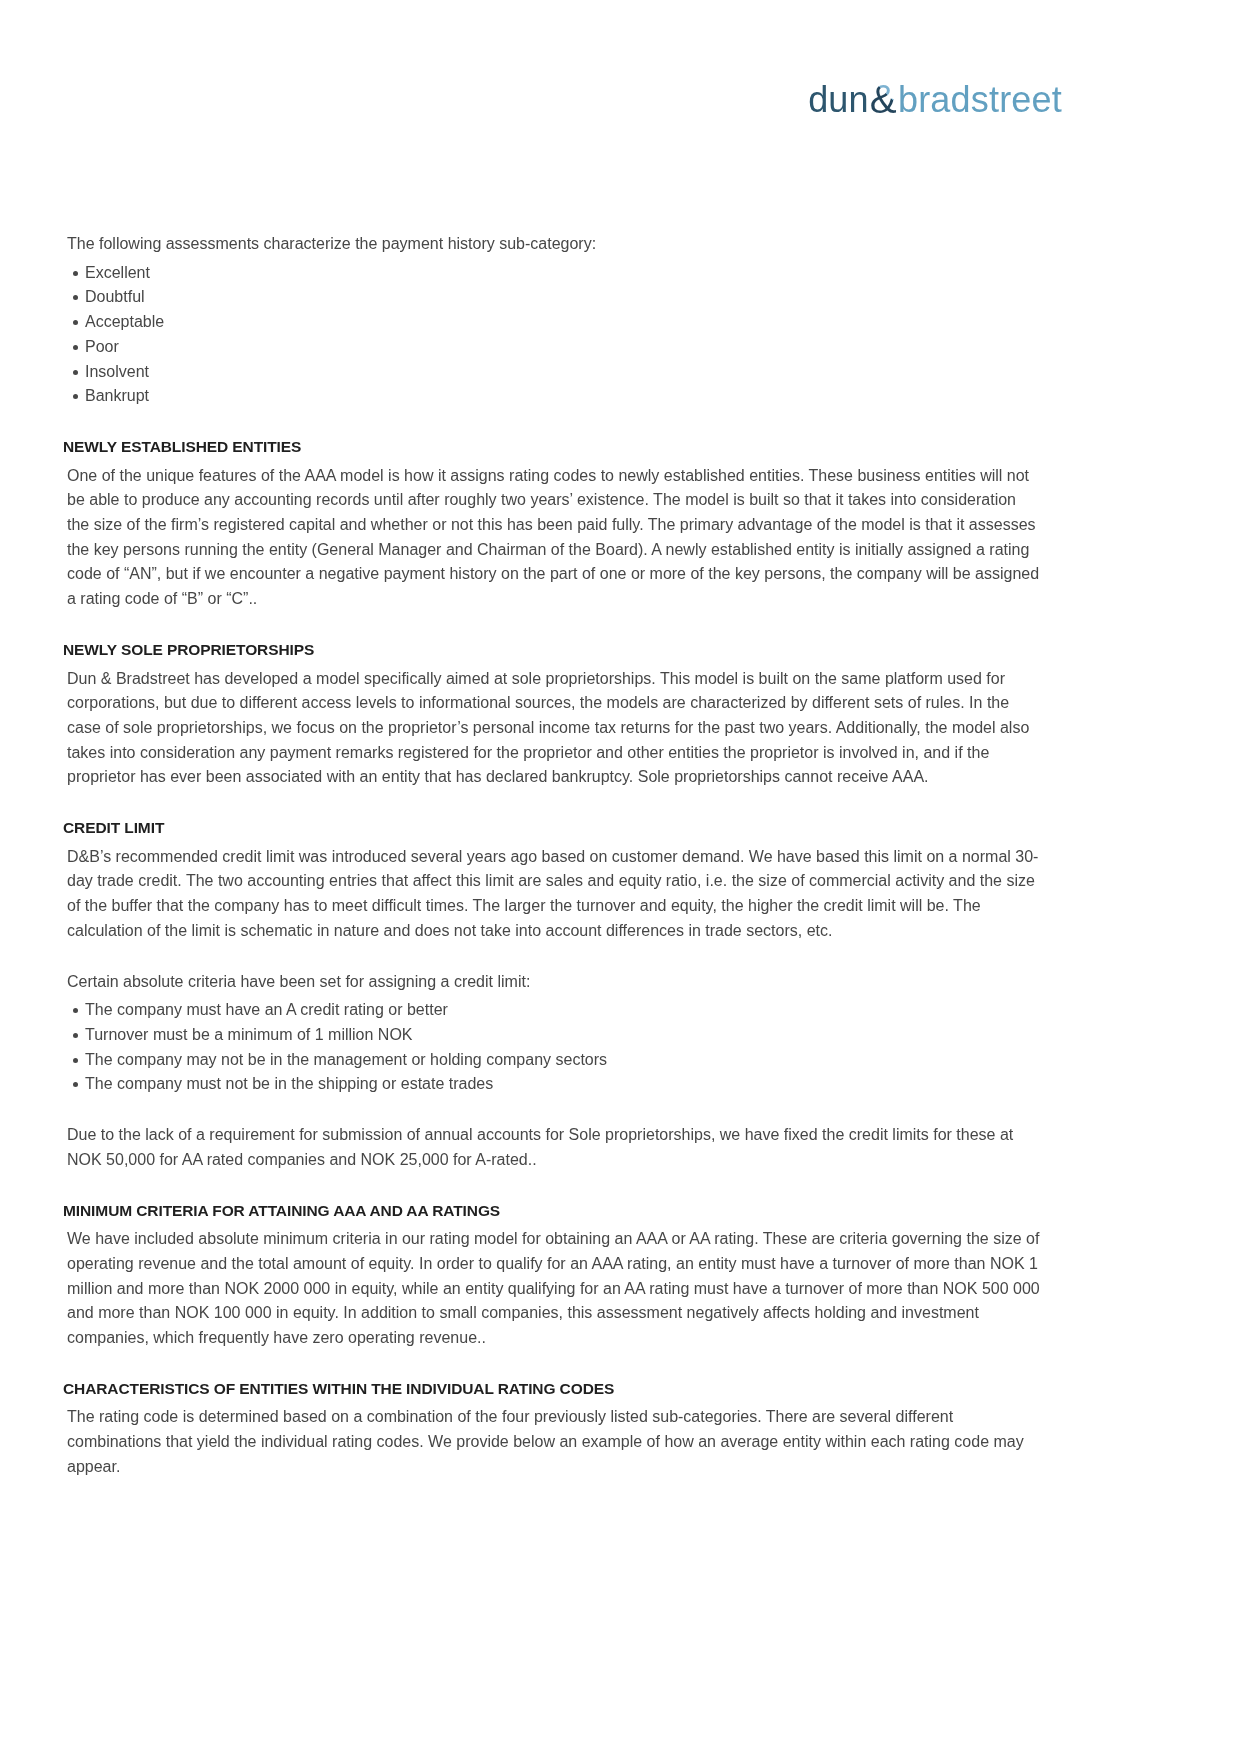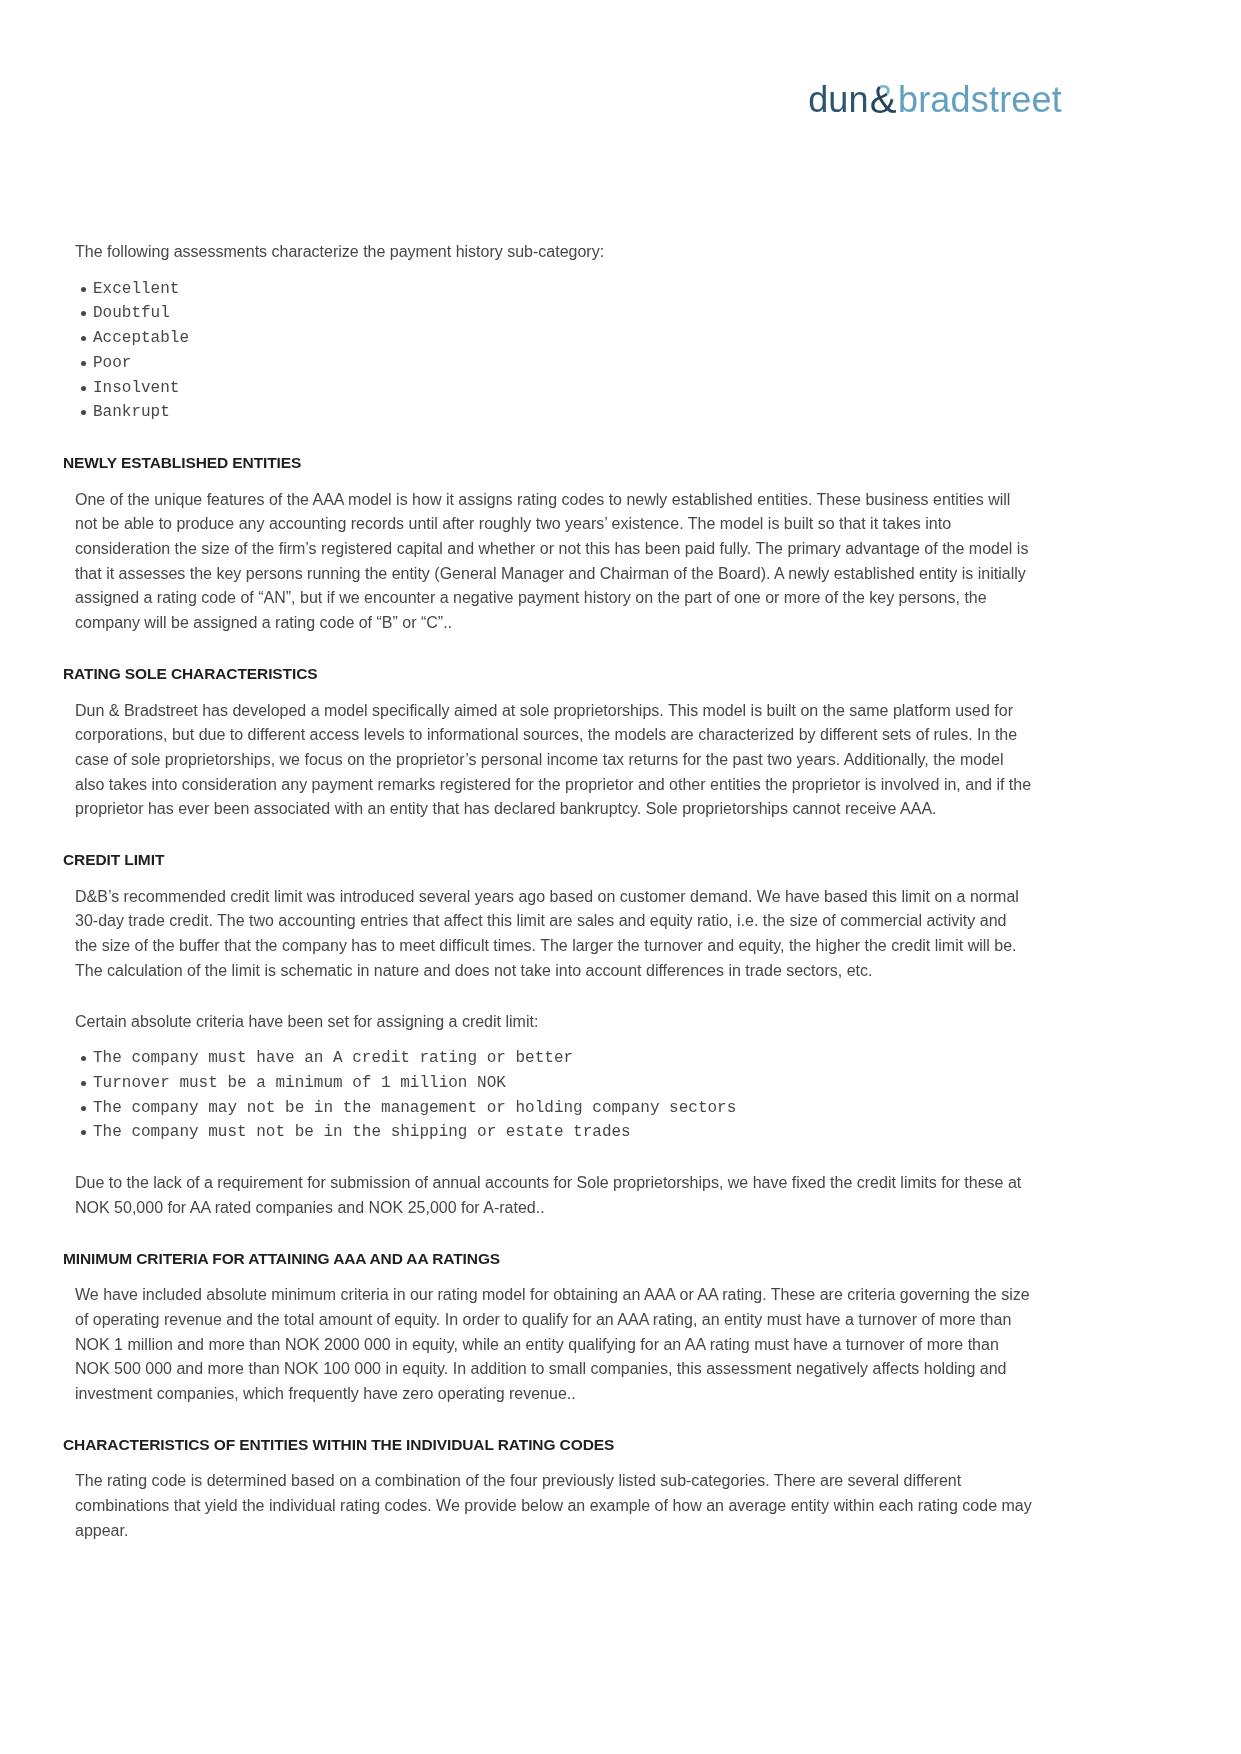--- a/index.html
+++ b/index.html
@@ -45,30 +45,30 @@
   .content {
     position: absolute;
     left: 63px;
     top: 228px;
     width: 982px;
     font-size: 16px;
     line-height: 24.7px;
     color: #474747;
   }
   .block { margin: 0 0 26px 0; }
-  .para  { margin: 12px; }
+  .para  { margin: 4px; }
   .heading {
     margin: 0;
     font-size: 15.5px;
     font-weight: 700;
     letter-spacing: -0.1px;
     color: #1f1f1f;
     line-height: 24.7px;
   }
-  .list { margin: 12px; padding: 0; list-style: none; font-family: Liberation Mono, monospace; }
+  .list { margin: 4px; padding: 0; list-style: none; }
   .li {
     position: relative;
     padding-left: 18px;
     margin: 0;
   }
   .dot {
     position: absolute;
     left: 6px;
     top: 10px;
     width: 5px;
@@ -109,21 +109,21 @@
         <div class="li"><span class="dot"></span><span>Bankrupt</span></div>
       </div>
     </div>
 
     <div class="block">
       <h2 class="heading">NEWLY ESTABLISHED ENTITIES</h2>
       <p class="para">One of the unique features of the AAA model is how it assigns rating codes to newly established entities. These business entities will not be able to produce any accounting records until after roughly two years’ existence. The model is built so that it takes into consideration the size of the firm’s registered capital and whether or not this has been paid fully. The primary advantage of the model is that it assesses the key persons running the entity (General Manager and Chairman of the Board). A newly established entity is initially assigned a rating code of “AN”, but if we encounter a negative payment history on the part of one or more of the key persons, the company will be assigned a rating code of “B” or “C”..</p>
     </div>
 
     <div class="block">
-      <h2 class="heading">RATING SOLE CHARACTERISTICS</h2>
+      <h2 class="heading">NEWLY SOLE PROPRIETORSHIPS</h2>
       <p class="para">Dun &amp; Bradstreet has developed a model specifically aimed at sole proprietorships. This model is built on the same platform used for corporations, but due to different access levels to informational sources, the models are characterized by different sets of rules. In the case of sole proprietorships, we focus on the proprietor’s personal income tax returns for the past two years. Additionally, the model also takes into consideration any payment remarks registered for the proprietor and other entities the proprietor is involved in, and if the proprietor has ever been associated with an entity that has declared bankruptcy. Sole proprietorships cannot receive AAA.</p>
     </div>
 
     <div class="block">
       <h2 class="heading">CREDIT LIMIT</h2>
       <p class="para">D&amp;B’s recommended credit limit was introduced several years ago based on customer demand. We have based this limit on a normal 30-day trade credit. The two accounting entries that affect this limit are sales and equity ratio, i.e. the size of commercial activity and the size of the buffer that the company has to meet difficult times. The larger the turnover and equity, the higher the credit limit will be. The calculation of the limit is schematic in nature and does not take into account differences in trade sectors, etc.</p>
     </div>
 
     <div class="block">
       <p class="para">Certain absolute criteria have been set for assigning a credit limit:</p>

